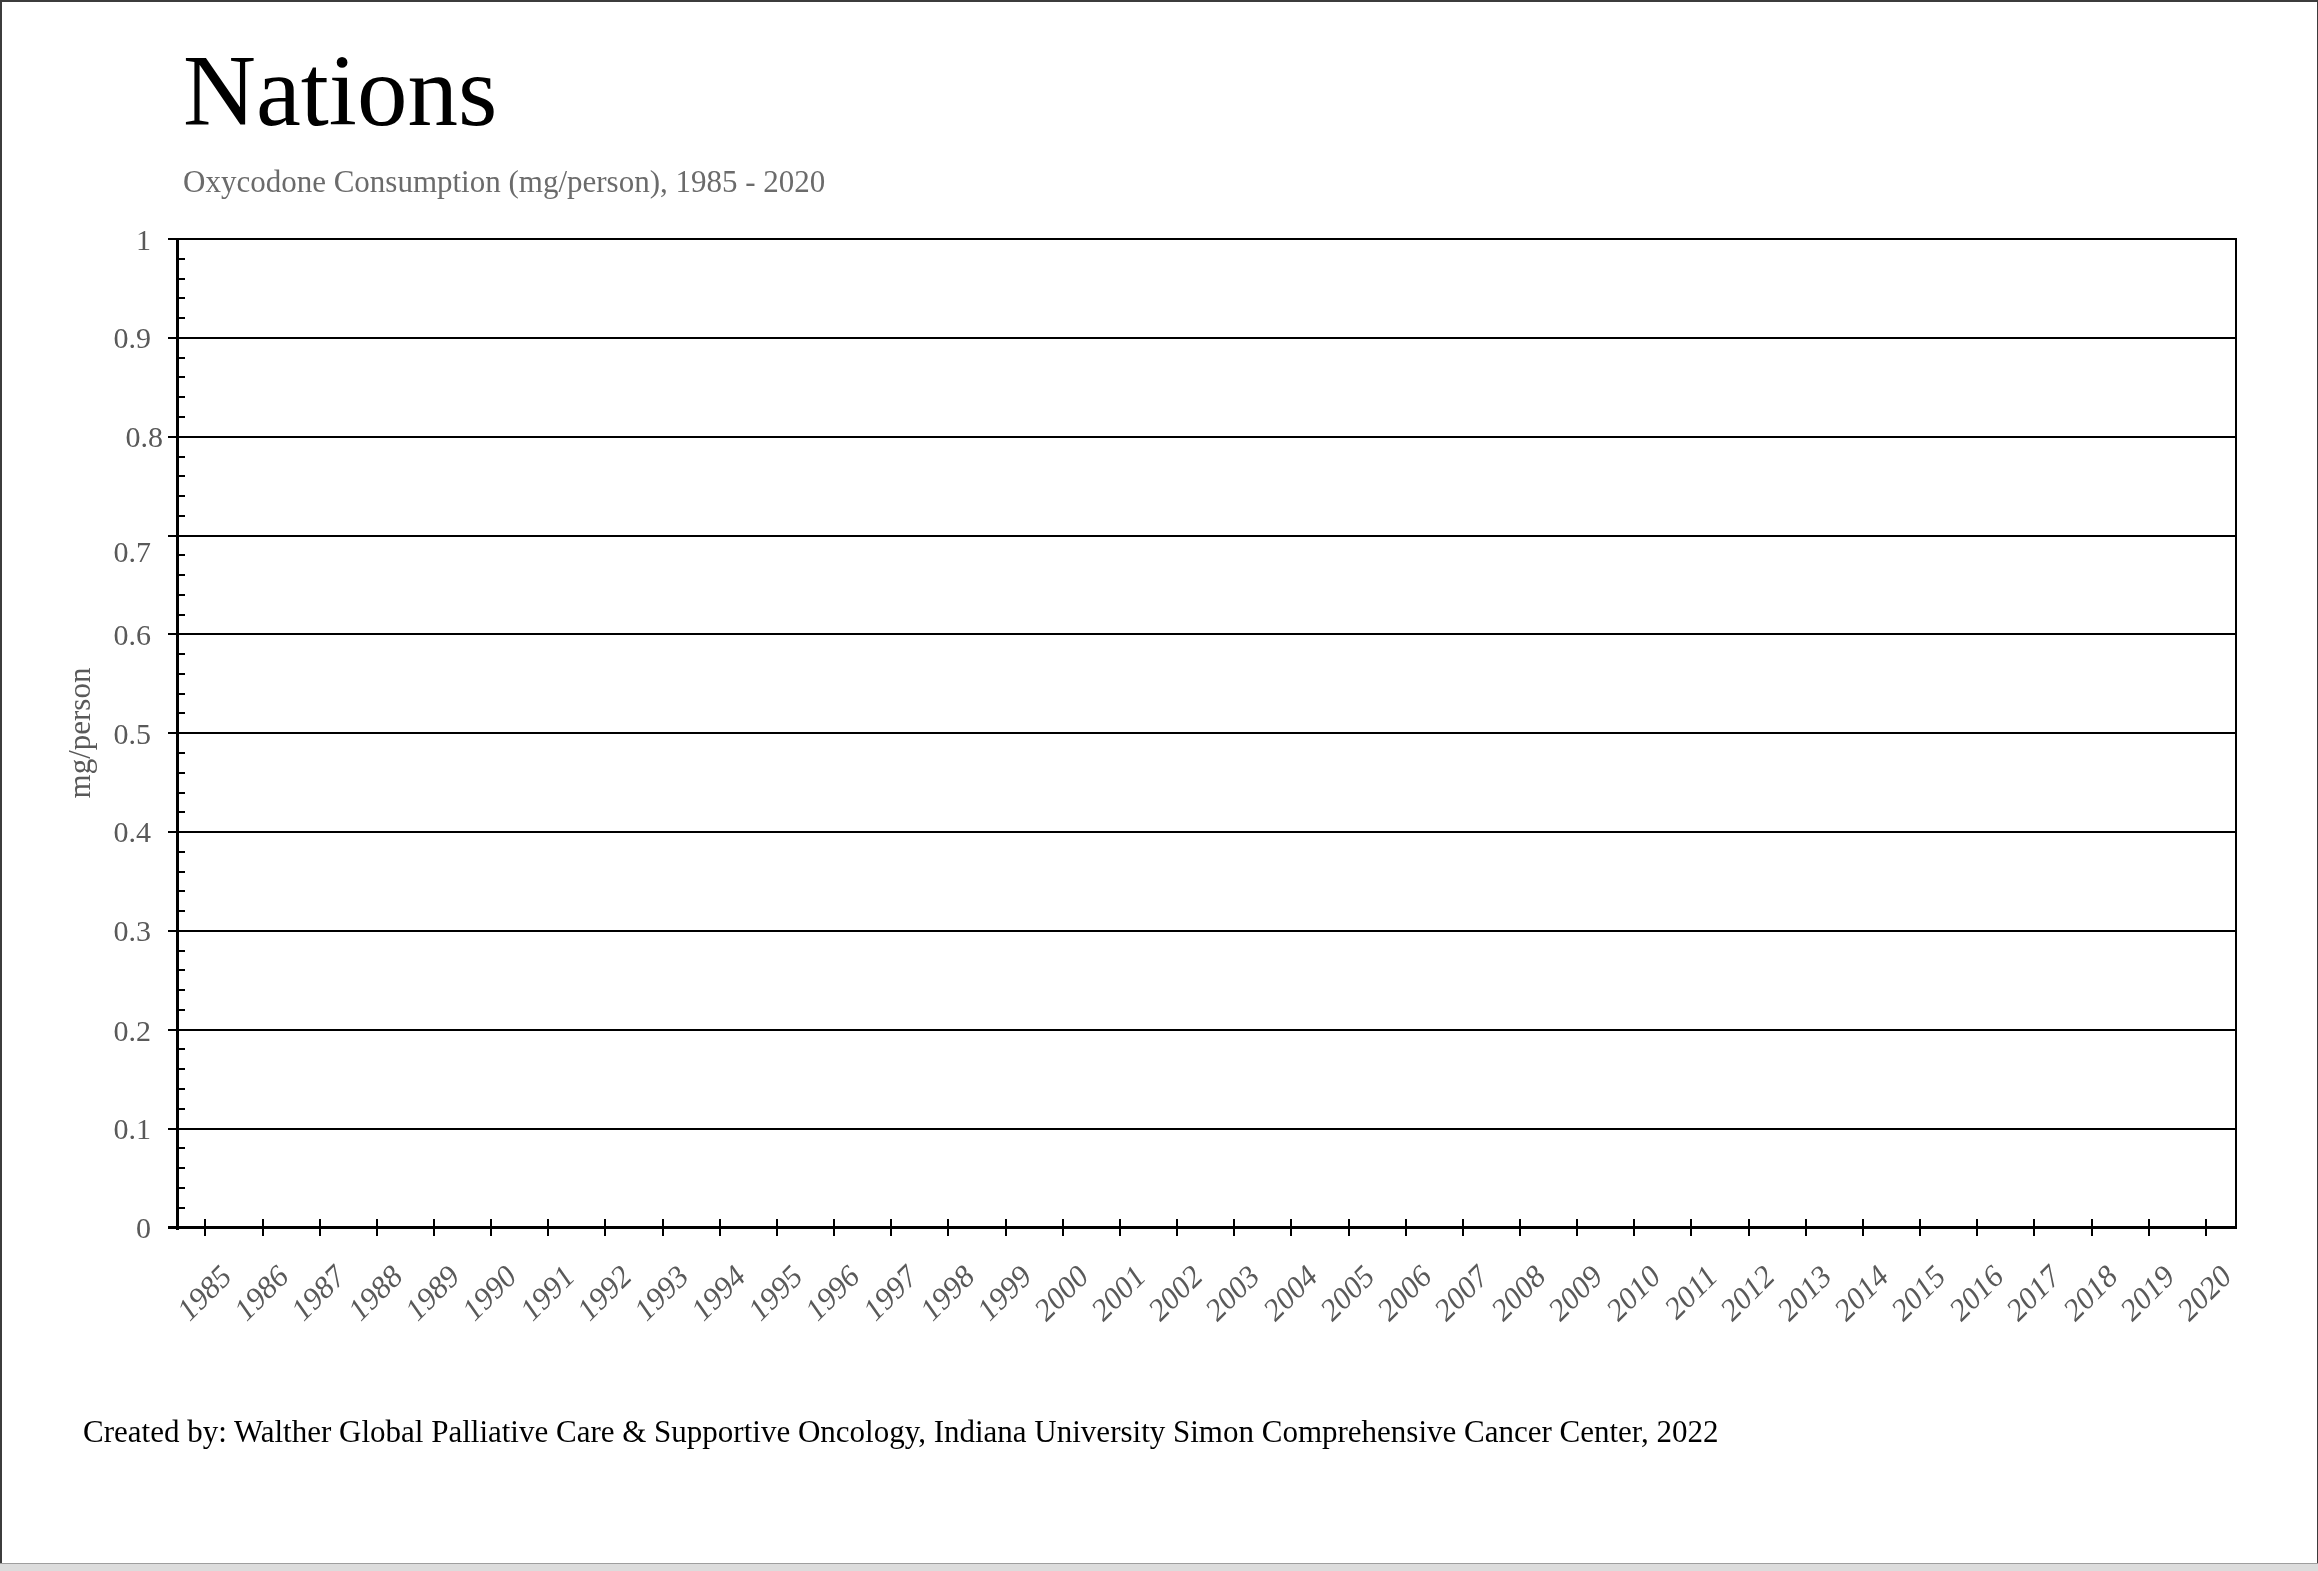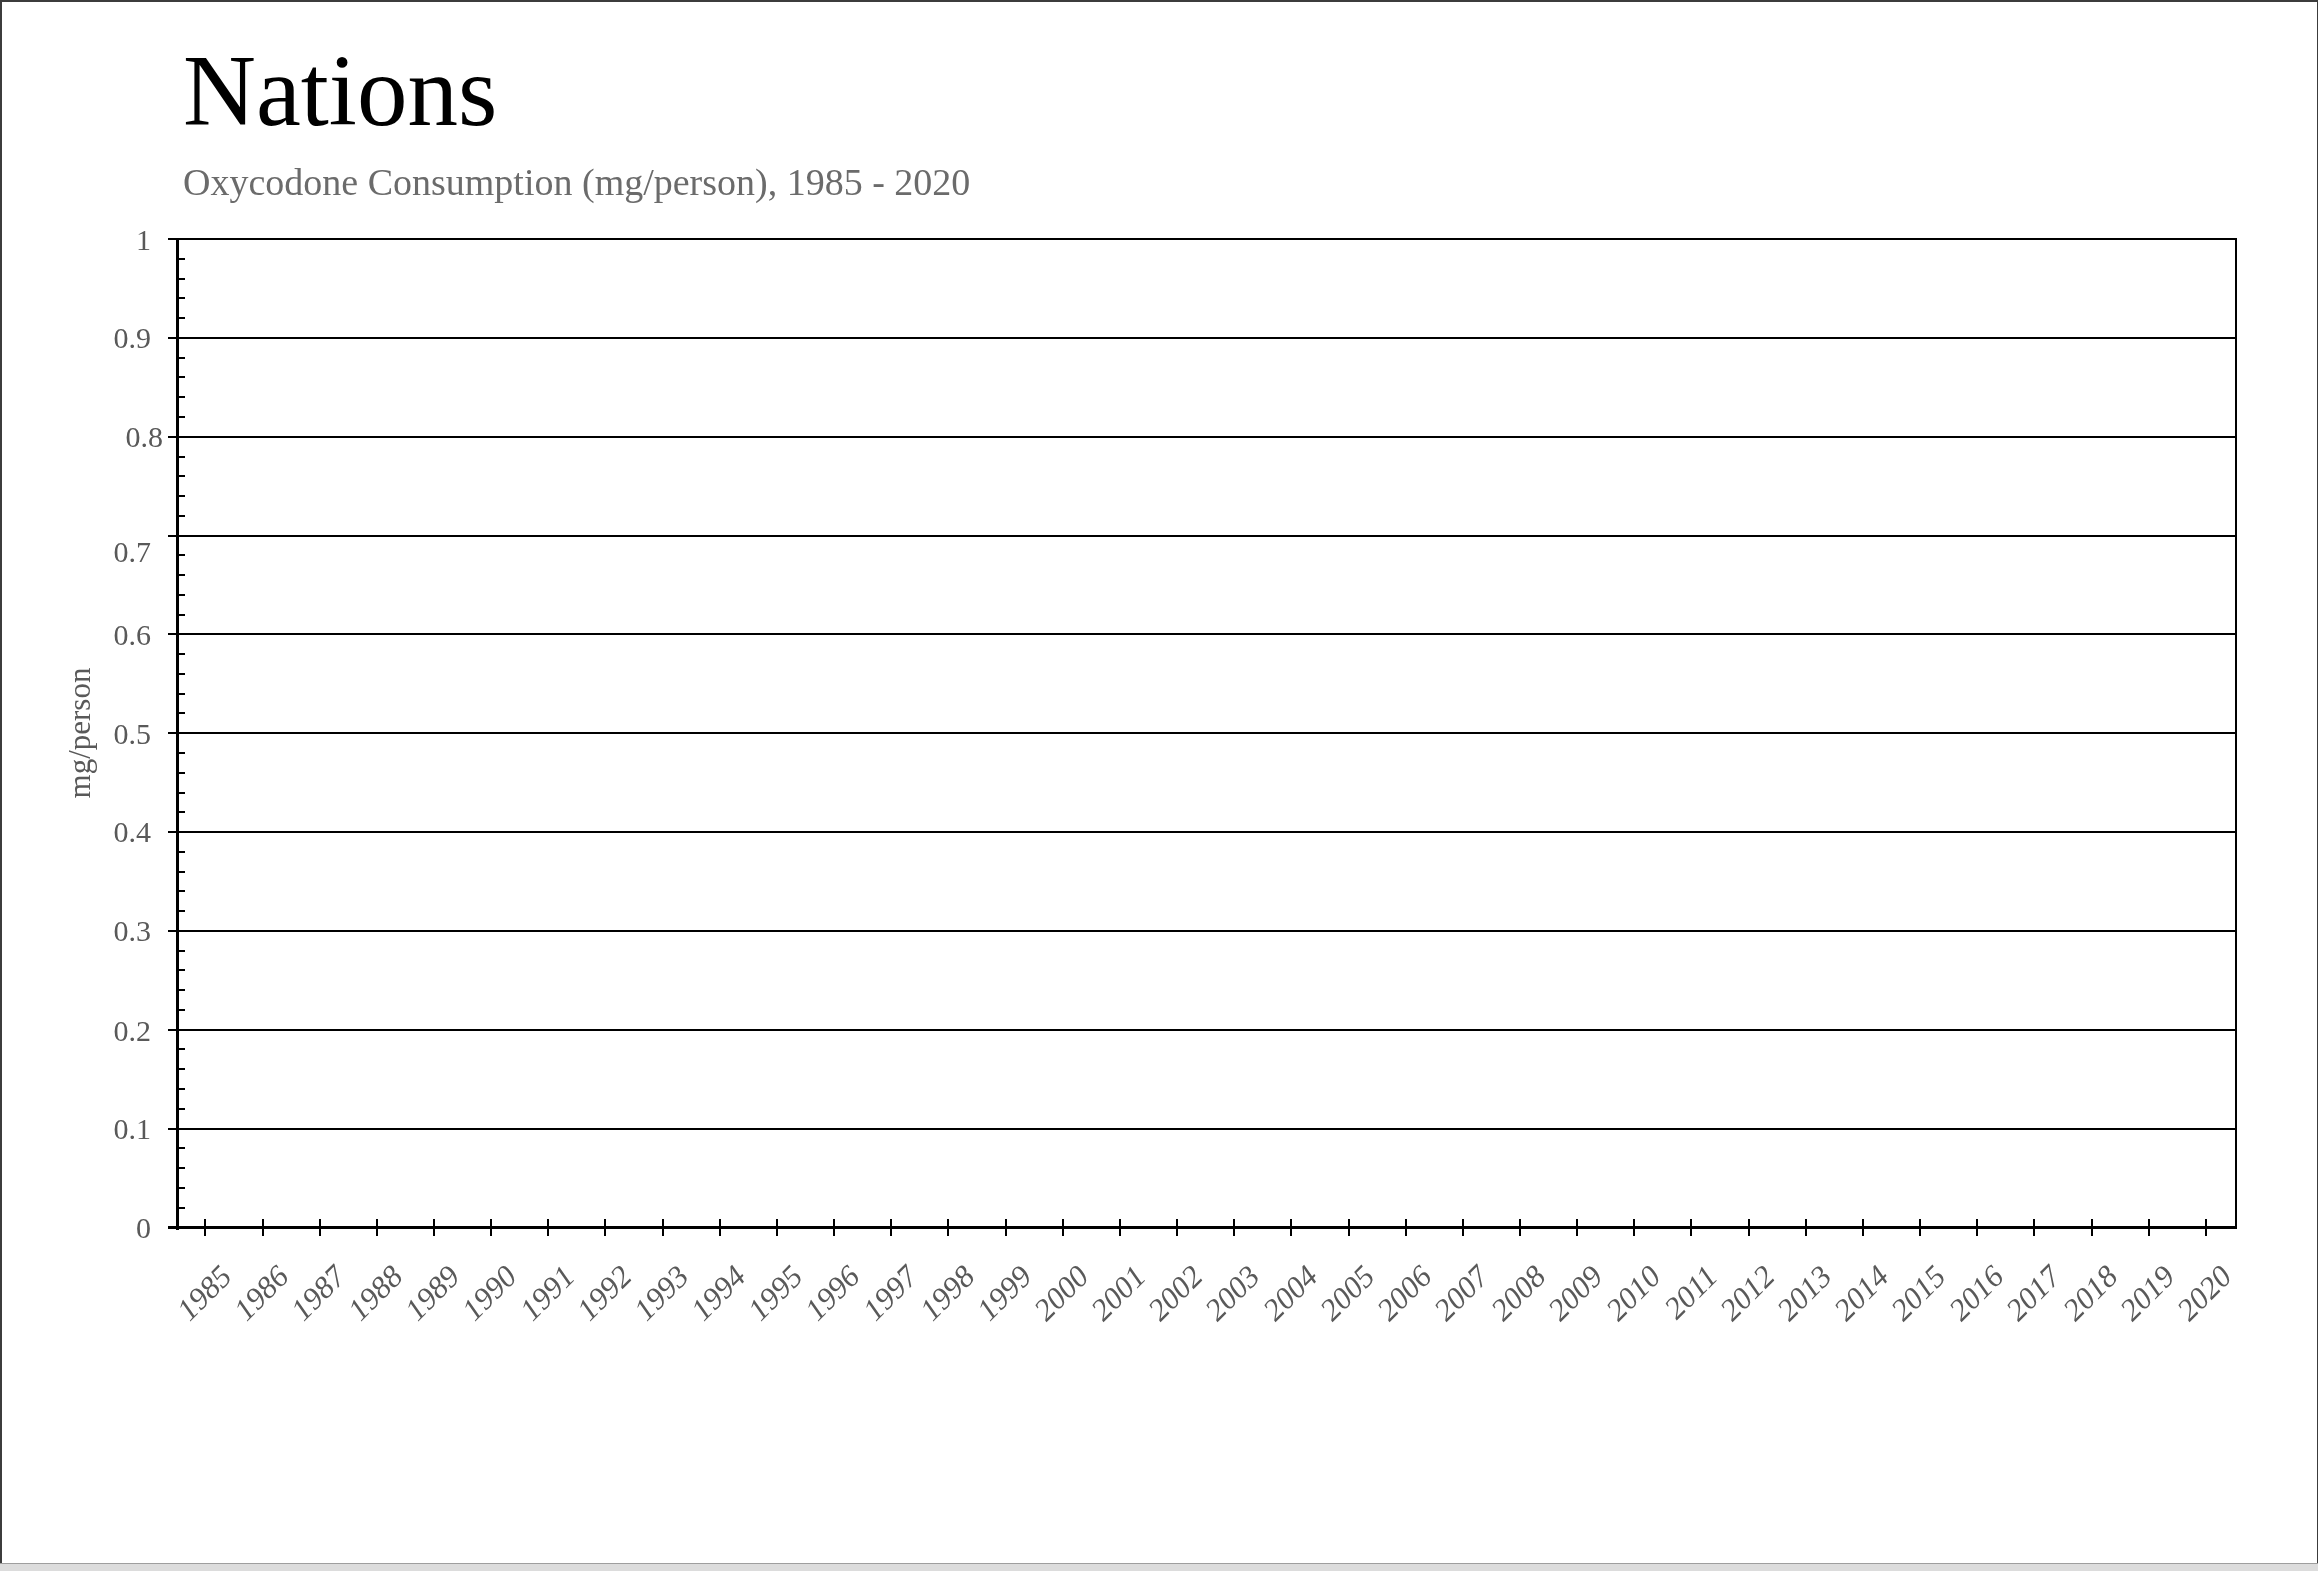--- a/index.html
+++ b/index.html
@@ -23,21 +23,21 @@
     background:#dcdcdc;
     border-top:1.1px solid #9e9e9e;
   }
   #title{
     position:absolute;left:183px;top:36px;
     font-size:101px;line-height:110px;
     color:#000000;white-space:nowrap;
   }
   #subtitle{
     position:absolute;left:183px;top:159px;
-    font-size:38px;line-height:46px;
+    font-size:31px;line-height:46px;
     color:#6b6b6b;white-space:nowrap;
   }
   #chart{position:absolute;inset:0;}
   .gridline{position:absolute;height:1.6px;background:#000000;}
   .axis{position:absolute;background:#000000;}
   .minor-tick{position:absolute;width:7.1px;height:1.6px;background:#000000;}
   .x-tick{position:absolute;width:2.2px;height:16.5px;background:#000000;}
   .y-label{
     position:absolute;left:0;width:151px;
     text-align:right;
@@ -242,17 +242,18 @@
     <div class="axis" style="left: 1977px; width: 1.1px; top: 1227px; height: 1.1px;"></div>
     <div class="axis" style="left: 2034px; width: 1.1px; top: 1227px; height: 1.1px;"></div>
     <div class="axis" style="left: 2091px; width: 1.1px; top: 1227px; height: 1.1px;"></div>
     <div class="axis" style="left: 2148px; width: 1.1px; top: 1227px; height: 1.1px;"></div>
     <div class="axis" style="left: 2205px; width: 1.1px; top: 1227px; height: 1.1px;"></div>
   </div>
 
 <div id="y-axis-title">mg/person</div>
 
 <div id="footer">
+  <div>Created by: Walther Global Palliative Care &amp; Supportive Oncology, Indiana University Simon Comprehensive Cancer Center, 2022</div>
 </div>
 
 <div id="frame"></div>
 <div id="bottom-strip"></div>
 
 
 </body></html>

